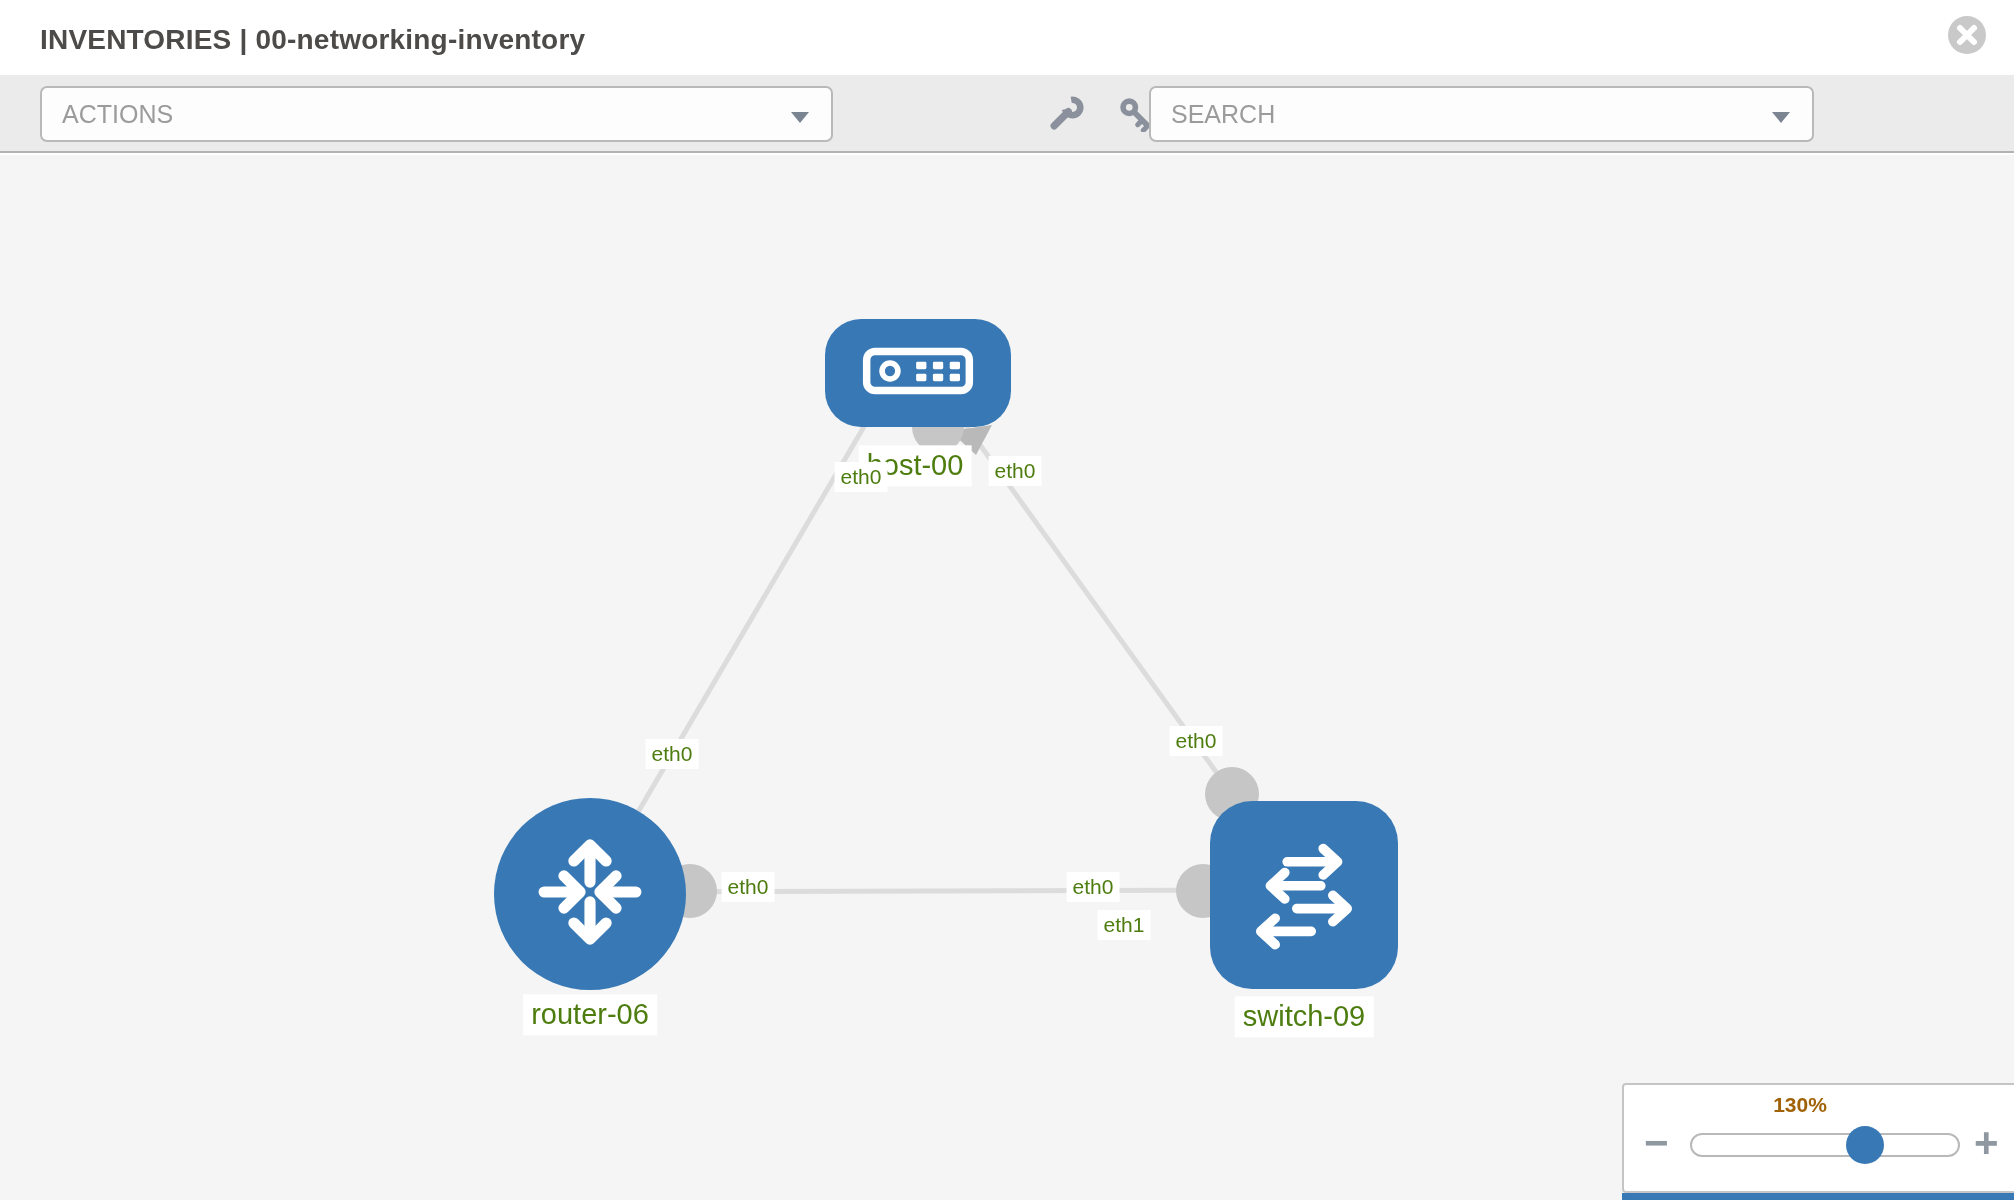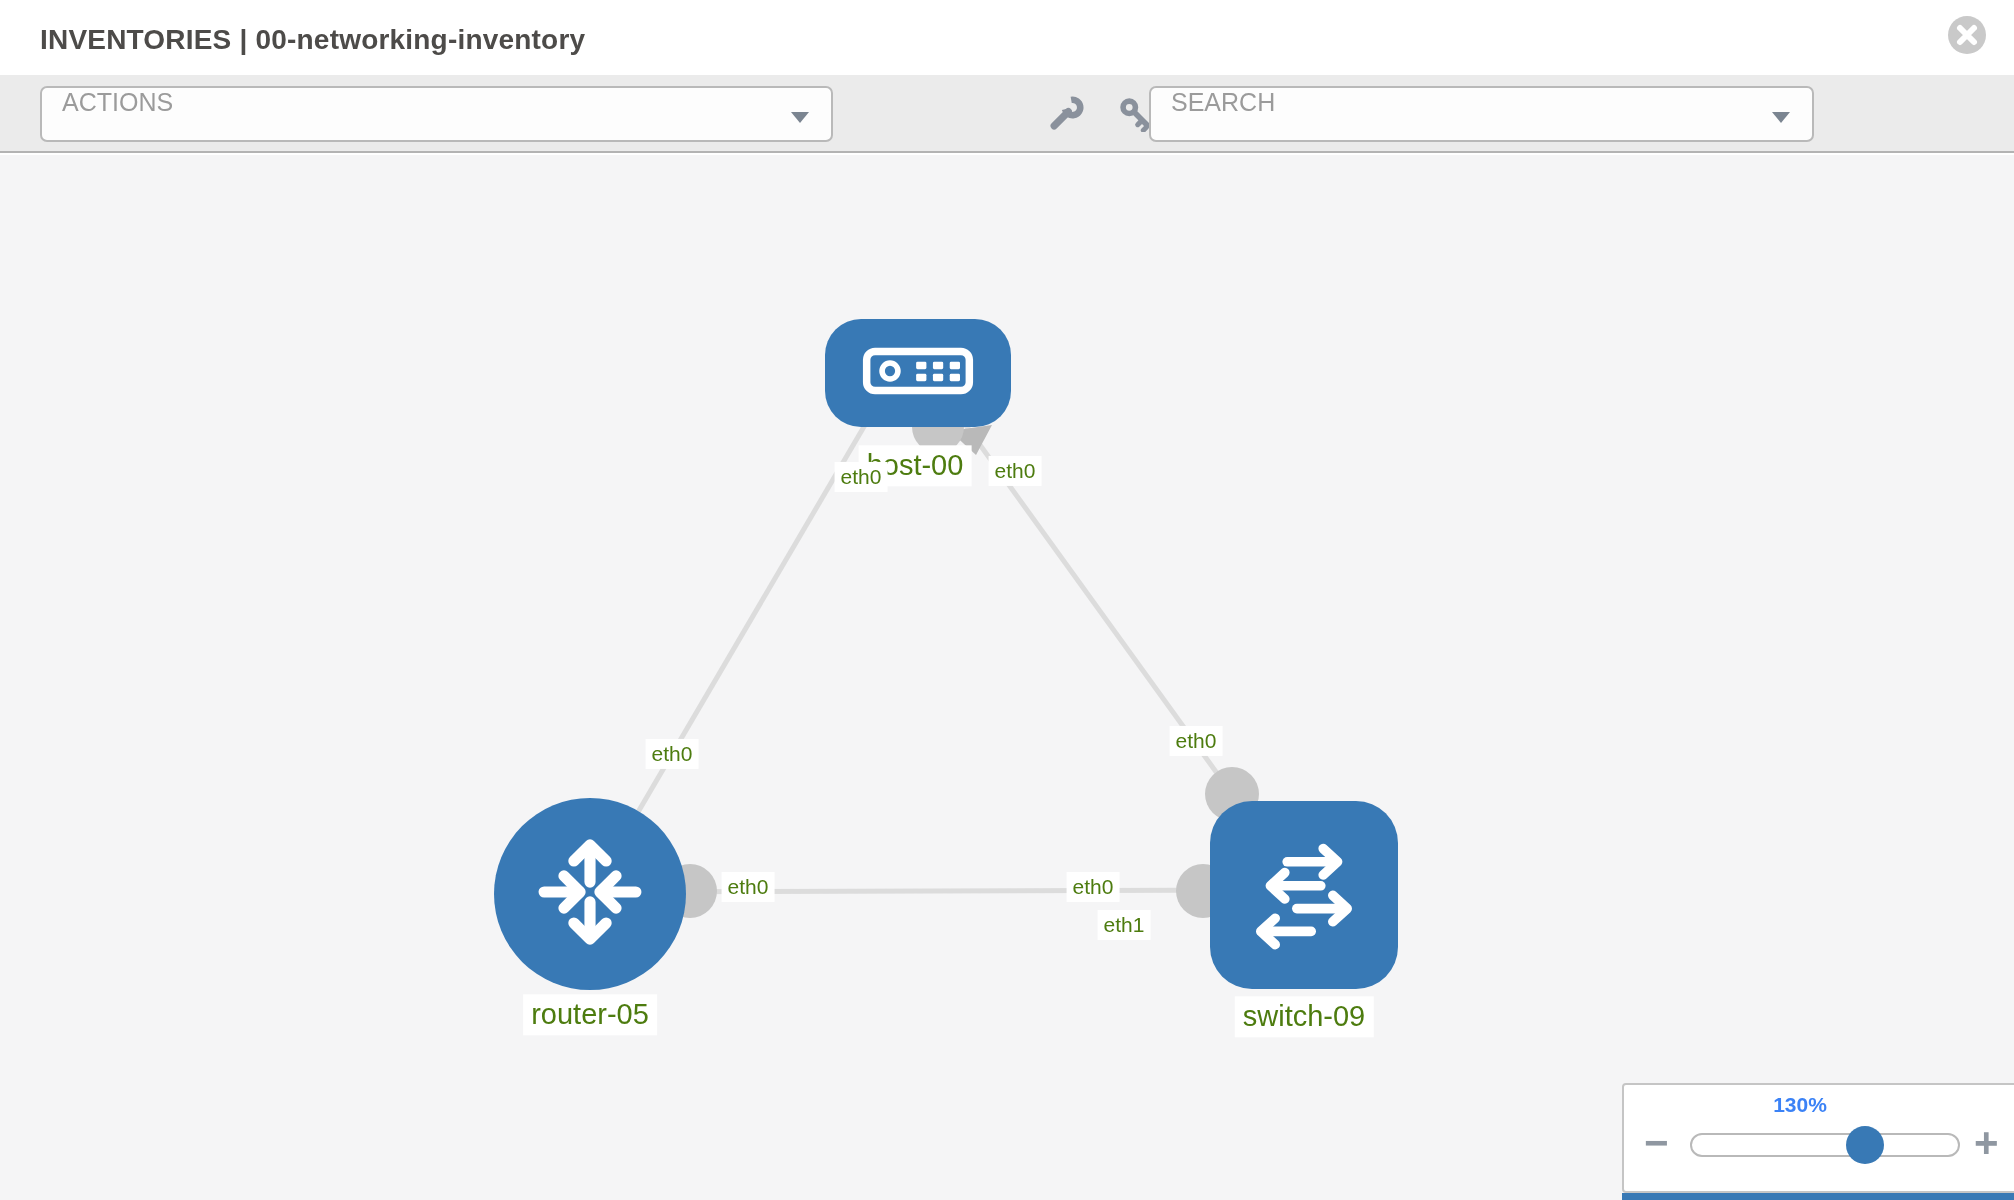--- a/index.html
+++ b/index.html
@@ -12,21 +12,21 @@
             display:flex; align-items:center; padding-left:40px; }
   .page-title { font-size:28px; font-weight:700; color:#4d4b49; letter-spacing:0.2px; }
   .close-btn { position:absolute; right:27px; top:15px; width:40px; height:40px;
                border:none; background:transparent; cursor:pointer; }
 
   
   .toolbar { position:absolute; left:0; top:75px; width:100%; height:78px;
              background:#ebebeb; border-bottom:2px solid #b3b3b3; }
   .select-box { position:absolute; top:11px; height:56px; background:#fdfdfd;
                 border:2px solid #b9b9b9; border-radius:7px;
-                display:flex; align-items:flex-start; padding:0 20px; cursor:pointer; }
+                display:flex; align-items:center; padding:0 20px; cursor:pointer; }
   .select-box .label { font-size:25px; color:#9b9b9b; }
   .chevron { position:absolute; right:22px; top:24px; width:0; height:0;
              border-left:9px solid transparent; border-right:9px solid transparent;
              border-top:11px solid #7b8591; }
   .actions-box { left:40px; width:793px; }
   .search-box  { left:1149px; width:665px; }
   .tool-icon-btn { position:absolute; top:16px; width:48px; height:48px; border:none;
                    background:transparent; cursor:pointer; display:flex;
                    align-items:center; justify-content:center; }
   .wrench-btn { left:1042px; }
@@ -45,21 +45,21 @@
   .chip { position:absolute; transform:translate(-50%,-50%); background:#fff;
           color:#4d7c0f; white-space:nowrap; line-height:1.15; }
   .chip.node-label { font-size:29px; padding:4px 8px; z-index:3; }
   .chip.iface      { font-size:21px; padding:3px 6px; z-index:3; }
   .chip.iface.front{ z-index:4; }
 
   
   .zoom-panel { position:absolute; left:1622px; top:928px; width:400px; height:110px;
                 background:#fff; border:2px solid #c5c5c5; border-radius:4px; z-index:5; }
   .zoom-level { position:absolute; left:0; top:8px; width:352px; text-align:center;
-                font-size:21px; color:#3b82f6; font-weight:600; }
+                font-size:21px; color:#a16207; font-weight:600; }
   .zoom-btn { position:absolute; border:none; background:transparent; color:#8f97a1;
               font-size:42px; font-weight:700; line-height:36px; cursor:pointer; }
   .zoom-out { left:20px; top:40px; }
   .zoom-in  { left:350px; top:40px; }
   .zoom-track { position:absolute; left:66px; top:48px; width:270px; height:24px;
                 background:#fff; border:2px solid #b9b9b9; border-radius:13px; cursor:pointer; }
   .zoom-thumb { position:absolute; left:222px; top:41px; width:38px; height:38px;
                 border-radius:50%; background:#3879b5; cursor:grab; }
   .key-strip { position:absolute; left:1622px; top:1038px; width:392px; height:8px;
                background:#3879b5; z-index:5; cursor:pointer; }
@@ -167,21 +167,21 @@
             <path d="M34 33 L22 44 L34 55"></path>
           <path d="M44 63 H84"></path>
             <path d="M74 52 L86 63 L74 74"></path>
           <path d="M56 82 H16"></path>
             <path d="M26 71 L14 82 L26 93"></path>
         </svg>
       </span>
     </div>
 
     <div class="chip node-label" style="left:915px; top:311px;">host-00</div>
-    <div class="chip node-label" style="left:590px; top:860px;">router-05</div>
+    <div class="chip node-label" style="left:590px; top:860px;">router-06</div>
     <div class="chip node-label" style="left:1304px; top:862px;">switch-09</div>
 
     <div class="chip iface" style="left:861px; top:322px;">eth0</div>
     <div class="chip iface" style="left:1015px; top:316px;">eth0</div>
     <div class="chip iface" style="left:672px; top:599px;">eth0</div>
     <div class="chip iface" style="left:1196px; top:586px;">eth0</div>
     <div class="chip iface" style="left:748px; top:732px;">eth0</div>
     <div class="chip iface" style="left:1093px; top:732px;">eth0</div>
     <div class="chip iface front" style="left:1124px; top:770px;">eth1</div>
 

